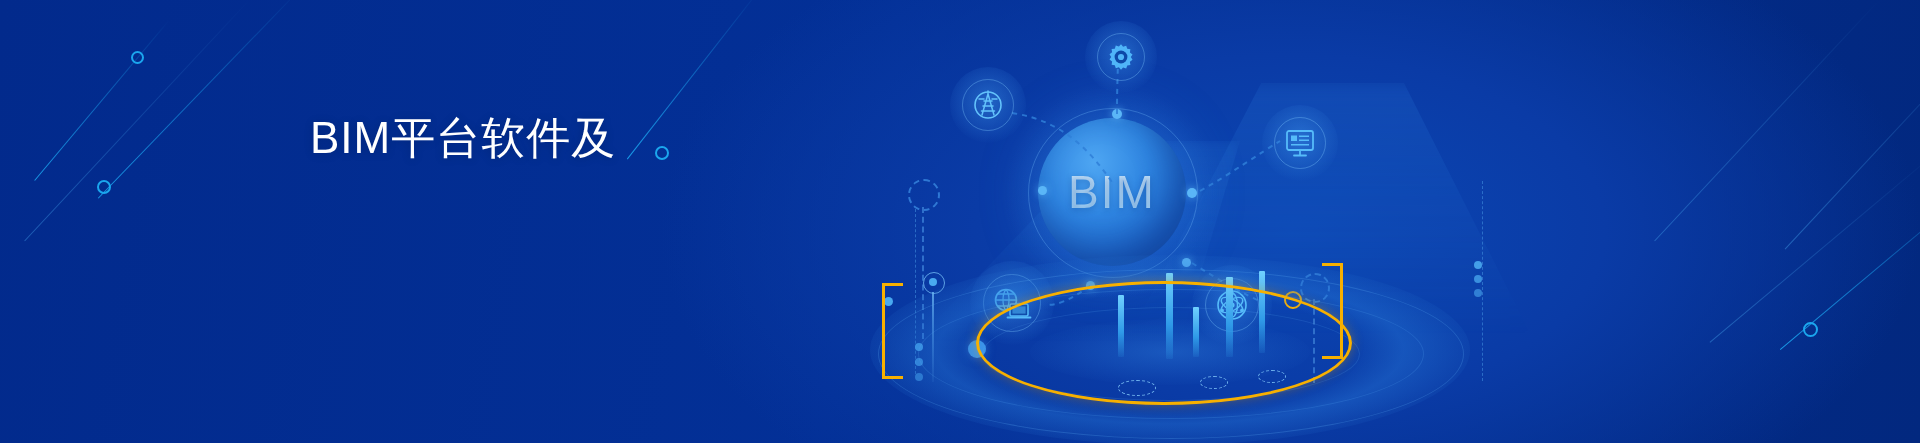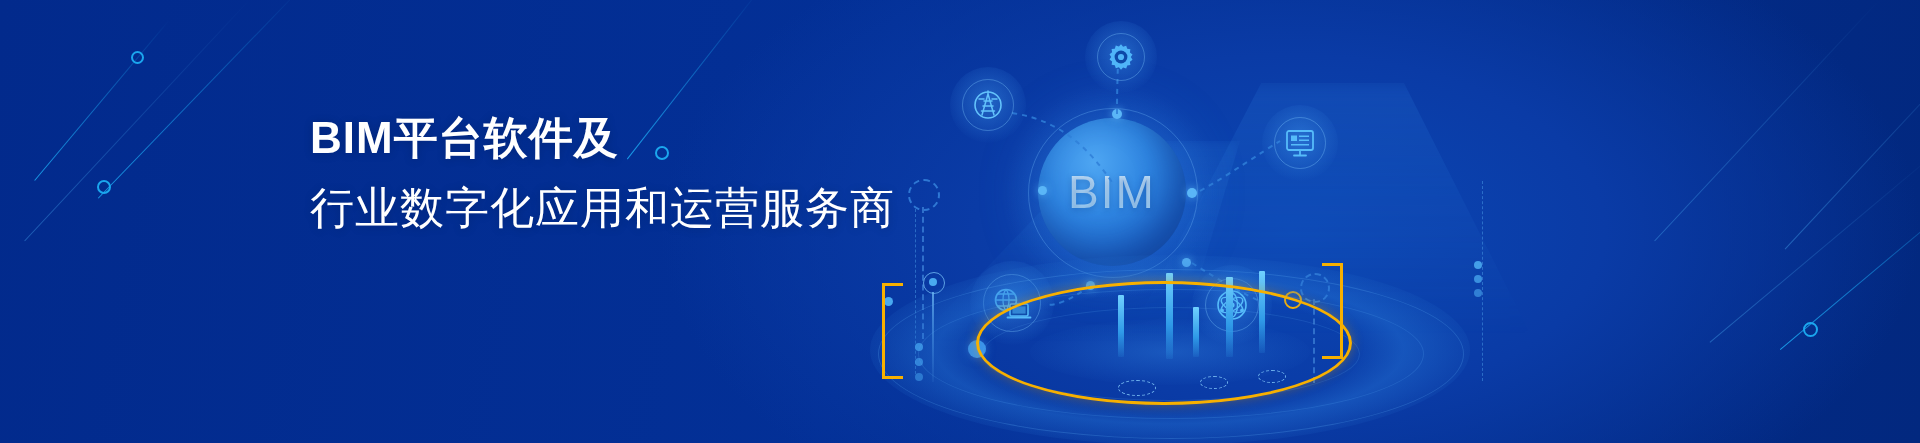--- a/index.html
+++ b/index.html
@@ -18,21 +18,21 @@
   .diag{position:absolute;transform-origin:0 0;background:linear-gradient(to right,rgba(25,160,235,0) 0%,rgba(25,160,235,.95) 100%);height:1.2px;}
   .dot-o{position:absolute;border-radius:50%;border:2px solid #1ba6ee;background:transparent;}
   .diag-faint{position:absolute;transform-origin:0 0;height:1px;background:linear-gradient(to right,rgba(30,120,210,0) 0%,rgba(60,150,225,.5) 100%);}
 
   
   .headline{
     position:absolute;left:310px;top:116px;
     color:#ffffff;letter-spacing:1px;line-height:1;
     text-shadow:0 1px 10px rgba(0,0,0,.18);
   }
-  .headline .l1{font-size:44px;font-weight:700;display:block;margin-bottom:26px;}
+  .headline .l1{font-size:44px;font-weight:400;display:block;margin-bottom:26px;}
   .headline .l2{font-size:44px;font-weight:400;display:block;}
 
   
   .graphic{position:absolute;left:860px;top:13px;width:1060px;height:443px;}
 
   
   .cone{
     position:absolute;left:50px;top:128px;width:330px;height:200px;
     background:linear-gradient(180deg,rgba(40,120,215,.22),rgba(40,120,215,0));
     clip-path:polygon(60% 0%,100% 0%,82% 100%,2% 100%);
@@ -124,21 +124,20 @@
   <div class="dot-o" style="left:655px;top:146px;width:10px;height:10px;"></div>
 
   <div class="diag" style="left:1995px;top:170px;width:280px;transform:rotate(140deg);"></div>
   <div class="dot-o" style="left:1803px;top:322px;width:11px;height:11px;"></div>
   <div class="diag-faint" style="left:1940px;top:150px;width:300px;transform:rotate(140deg);"></div>
   <div class="diag-faint" style="left:1880px;top:0px;width:330px;transform:rotate(133deg);"></div>
   <div class="diag-faint" style="left:1990px;top:30px;width:300px;transform:rotate(133deg);"></div>
 
   <div class="headline">
     <span class="l1">BIM平台软件及</span>
-    <span class="l2">行业数字化应用和运营服务商</span>
   </div>
 
   <div class="graphic">
 
     <div class="cone"></div>
     <div class="cone2"></div>
 
     <div class="vdash" style="left:55px;top:196px;height:165px;"></div>
     <div class="vdash" style="left:622px;top:168px;height:200px;"></div>
 

